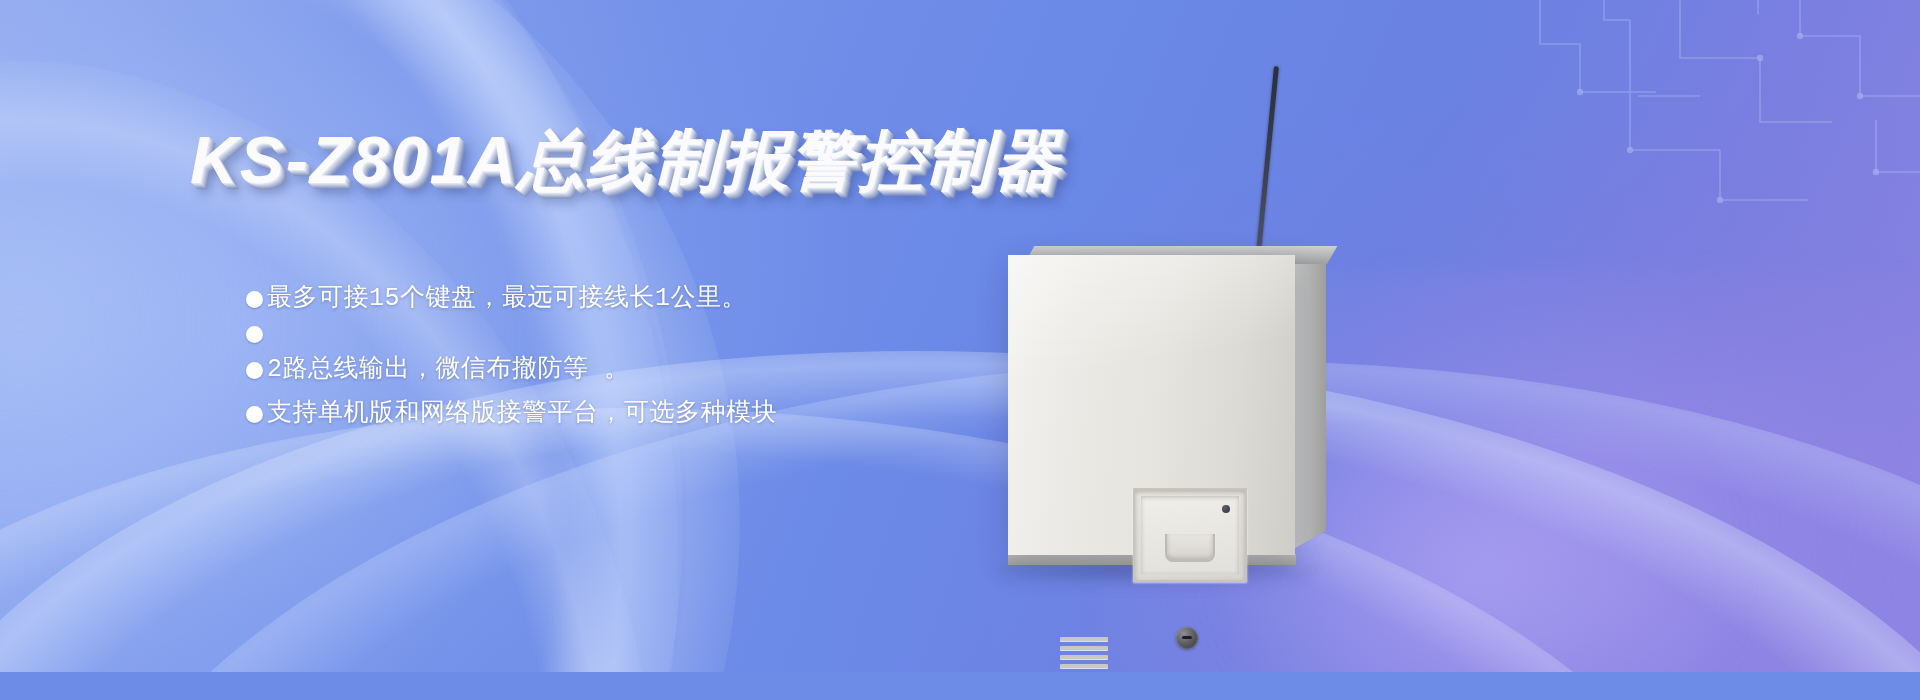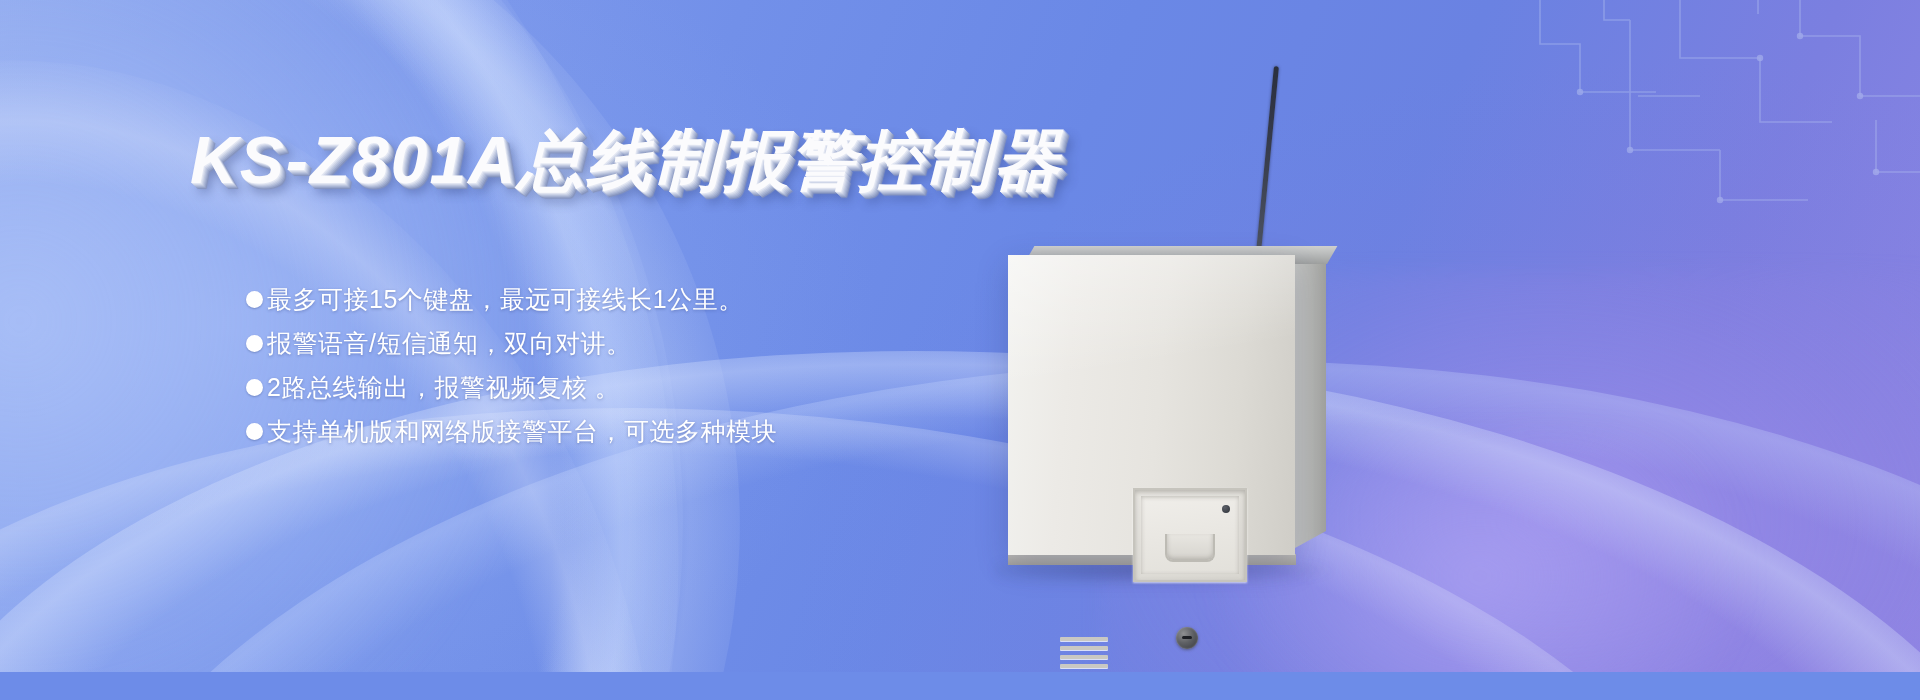--- a/index.html
+++ b/index.html
@@ -100,21 +100,21 @@
     display:flex;align-items:center;
     font-size:25px;color:#ffffff;font-weight:500;
     letter-spacing:0.5px;white-space:nowrap;
     text-shadow:0 1px 3px rgba(35,50,110,0.35);
   }
   .dot{
     width:17px;height:17px;border-radius:50%;
     background:#ffffff;margin-right:4px;flex:none;
     box-shadow:0 1px 2px rgba(30,45,100,0.30);
   }
-  .ftext{line-height:34px;}
+  .ftext{line-height:34px;font-family:Liberation Mono, monospace;}
 
   
   #product{position:absolute;left:985px;top:60px;width:400px;height:540px;}
 
   #antenna{
     position:absolute;left:265px;top:5px;width:5px;height:250px;
     background:linear-gradient(180deg,#2a2f3e 0%,#383d4d 35%,#4a505f 70%,#5b6173 100%);
     border-radius:3px;
     transform:rotate(5.5deg);transform-origin:bottom center;
     box-shadow:0 0 3px rgba(20,25,45,0.5);
@@ -241,26 +241,25 @@
   <div id="features">
 
     <div class="feature">
       <span class="dot"></span>
       <span class="ftext">最多可接15个键盘，最远可接线长1公里。</span>
     </div>
 
 
     <div class="feature">
       <span class="dot"></span>
-      <span class="ftext">报警语音/短信通知，双向对讲。</span>
-    </div>
-
-    <div class="feature">
-      <span class="dot"></span>
-      <span class="ftext">2路总线输出，报警视频复核 。</span>
+    </div>
+
+    <div class="feature">
+      <span class="dot"></span>
+      <span class="ftext">2路总线输出，微信布撤防等 。</span>
     </div>
 
     <div class="feature">
       <span class="dot"></span>
       <span class="ftext">支持单机版和网络版接警平台，可选多种模块</span>
     </div>
 
   </div>
 
   <div id="product">

